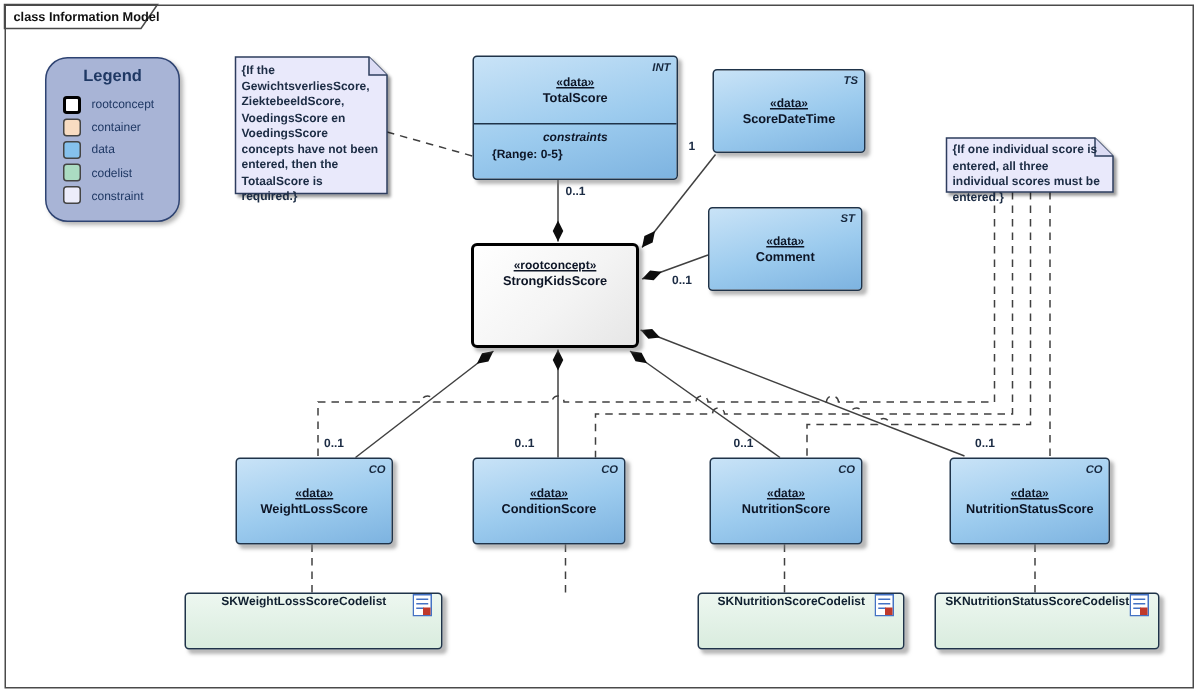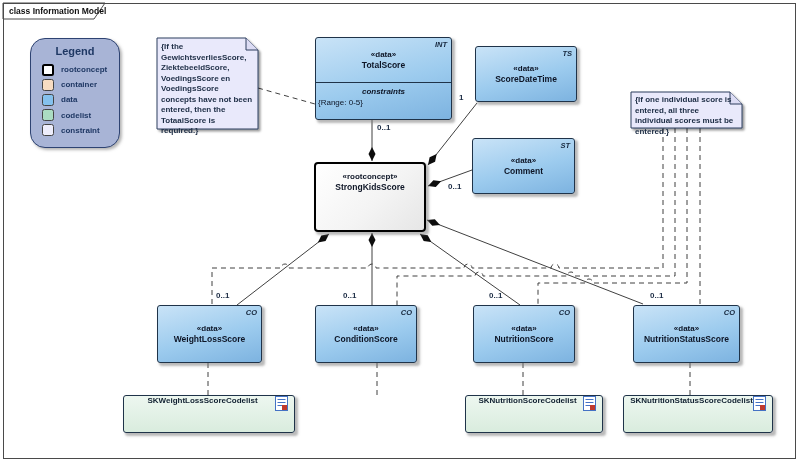--- a/index.html
+++ b/index.html
@@ -16,34 +16,34 @@
   .legend{position:absolute;left:30px;top:38px;width:88px;height:108px;background:#a8b4d6;
           border:1px solid #2e4372;border-radius:15px;box-shadow:2px 2px 3px rgba(120,120,120,.55);}
   .legend-title{text-align:center;font-size:11px;font-weight:700;color:#1f3864;margin:6px 0 5px;}
   .legend-item{display:flex;align-items:center;gap:7px;padding:1.6px 0 1.6px 11px;}
   .sw{width:12px;height:12px;border-radius:2.5px;border:1px solid #444;box-sizing:border-box;flex:0 0 auto;}
   .sw-root{background:#ffffff;border:2px solid #000;}
   .sw-container{background:#f8dcc2;}
   .sw-data{background:#85c1ed;}
   .sw-codelist{background:#abdcc2;}
   .sw-constraint{background:#ededfb;}
-  .legend-label{font-size:8px;font-weight:700;color:#1f3864;text-align:right;}
+  .legend-label{font-size:8px;font-weight:400;color:#1f3864;text-align:right;}
 
   .cls{position:absolute;border:1.2px solid #1f3349;border-radius:3px;box-sizing:border-box;
        background:linear-gradient(165deg,#c9e3f7 0%,#9ccbee 55%,#7db3e0 100%);
        box-shadow:2.5px 2.5px 2.5px rgba(125,125,125,.55);
        display:flex;flex-direction:column;align-items:center;text-align:center;color:#0d1526;}
   .tag{position:absolute;top:2px;right:4px;font-size:7.5px;font-weight:700;font-style:italic;color:#16273d;}
-  .stereo{font-size:8px;font-weight:700;}
+  .stereo{font-size:8px;font-weight:700;text-decoration:underline;}
   .cname{font-size:8.5px;font-weight:700;margin-top:1px;}
   .root-cls{border:2.6px solid #000;border-radius:4px;
        background:linear-gradient(135deg,#ffffff 0%,#f4f4f4 55%,#e6e6e6 100%);}
   .compart{width:100%;border-top:1px solid #1f3349;box-sizing:border-box;}
   .compart-title{font-size:8px;font-weight:700;font-style:italic;text-align:center;margin-top:4px;}
-  .compart-row{font-size:8px;font-weight:400;text-align:left;padding-left:2px;margin-top:2px;}
+  .compart-row{font-size:8px;font-weight:700;text-align:left;padding-left:12px;margin-top:2px;}
 
   .codelist{position:absolute;border:1.2px solid #1f3349;border-radius:3px;box-sizing:border-box;
        background:linear-gradient(180deg,#edf7f0 0%,#d9ecde 100%);
        box-shadow:2.5px 2.5px 2.5px rgba(125,125,125,.55);
        display:flex;align-items:flex-start;}
   .cl-name{flex:1;text-align:center;font-size:8px;font-weight:700;color:#102030;padding-left:6px;}
   .doc-icon{flex:0 0 auto;margin-right:6px;}
 
   .note-text{position:absolute;font-size:8px;line-height:1.32;font-weight:600;color:#1c2c44;}
   .mult{position:absolute;font-size:8px;font-weight:700;color:#1c2c44;}

